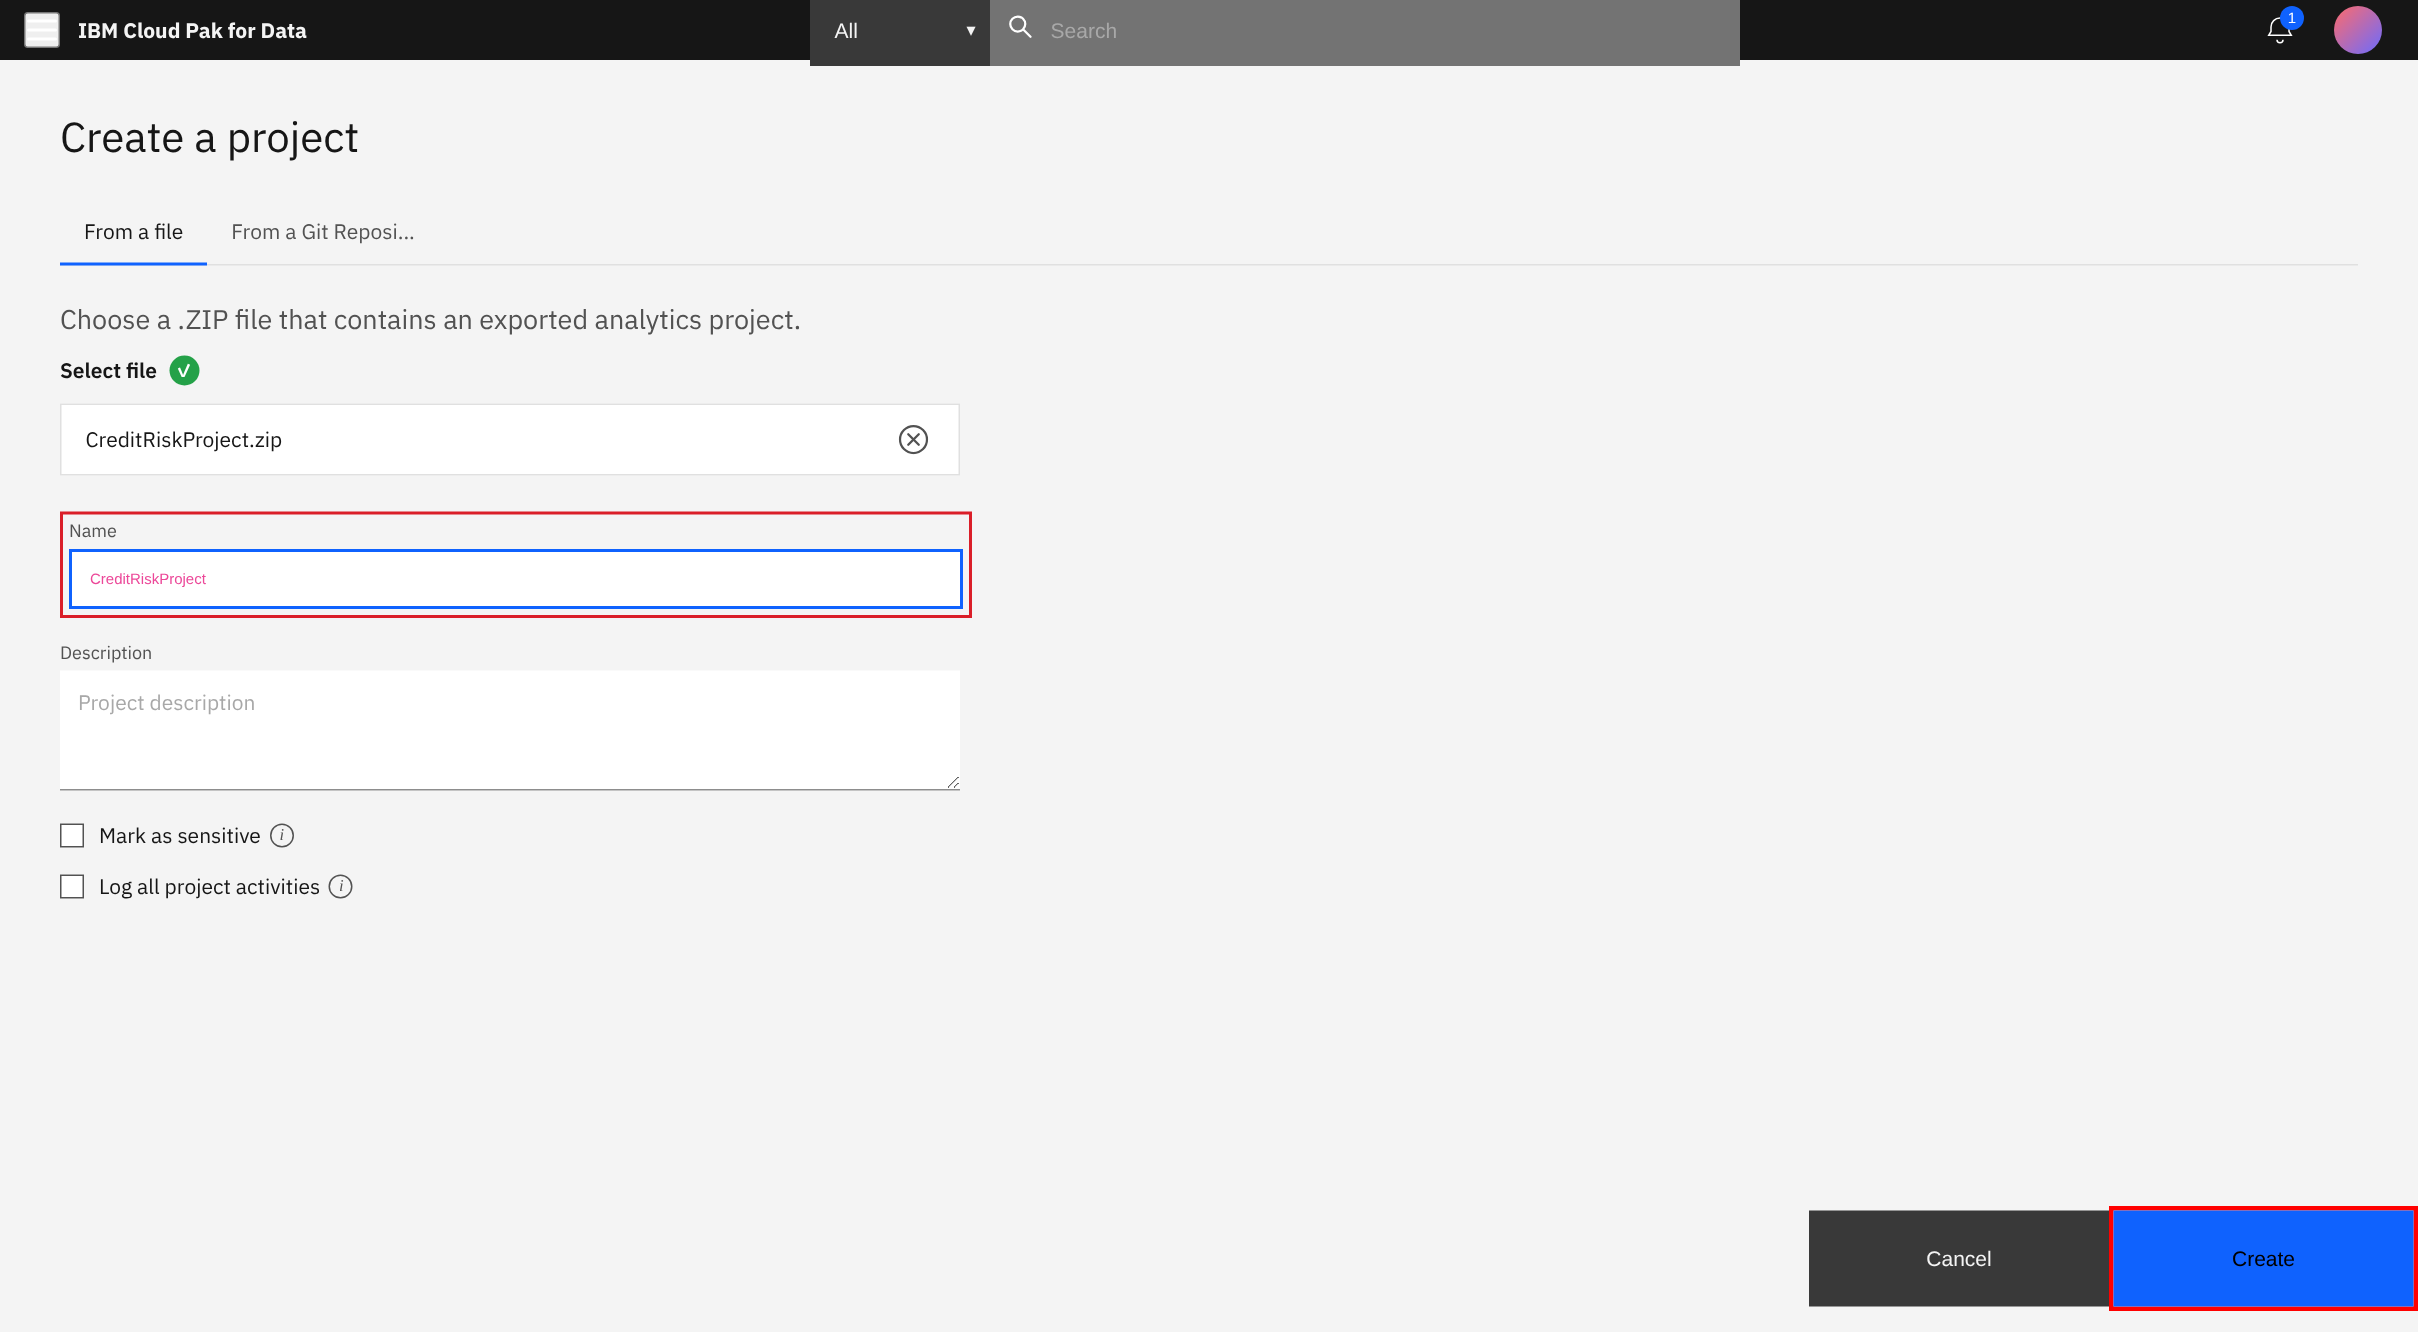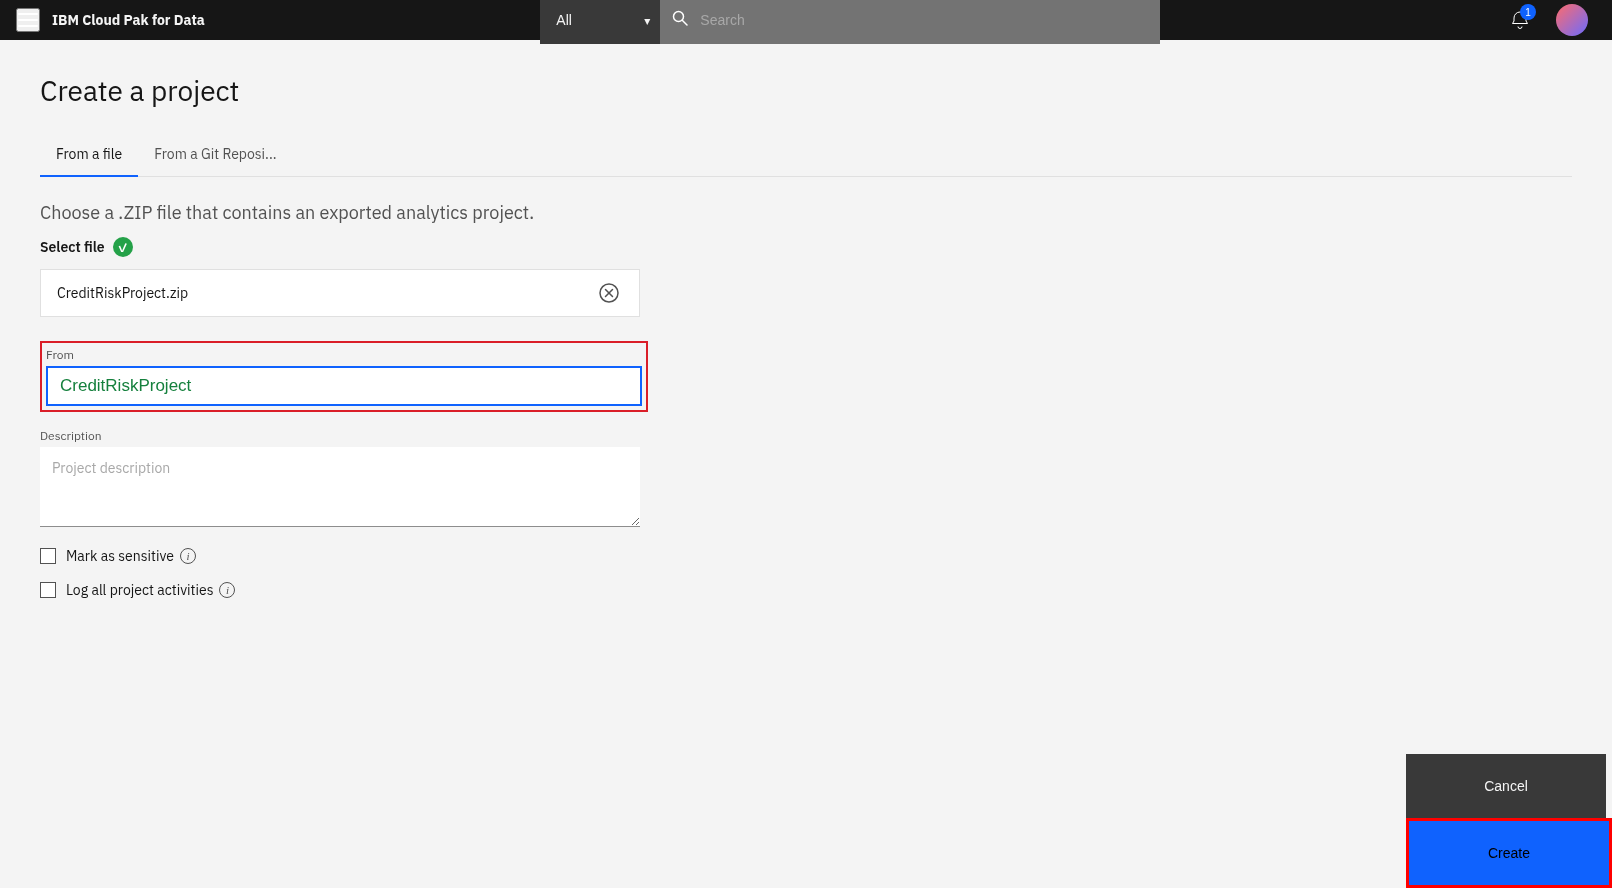--- a/index.html
+++ b/index.html
@@ -266,22 +266,22 @@
       margin-bottom: 4px;
       display: block;
     }
 
     .name-input {
       border: 2px solid #0f62fe;
       background: #ffffff;
       height: 40px;
       width: 100%;
       padding: 0 12px;
-      font-size: 17px;
-      color: #15803d;
+      font-size: 10px;
+      color: #ec4899;
       outline: none;
     }
 
     .description-textarea {
       border: none;
       border-bottom: 1px solid #8d8d8d;
       background: #ffffff;
       width: 100%;
       padding: 12px;
       font-size: 14px;
@@ -348,25 +348,24 @@
       font-size: 11px;
       color: #525252;
       cursor: pointer;
       font-style: italic;
       font-family: serif;
     }
 
     
     .action-bar {
       position: fixed;
-      bottom: 0;
+      bottom: 14px;
       right: 0;
       display: flex;
-      align-items: flex-start;
-      flex-direction: column;
+      align-items: center;
     }
 
     .cancel-btn {
       background: #393939;
       color: #f4f4f4;
       border: none;
       padding: 0 32px;
       height: 64px;
       font-size: 14px;
       cursor: pointer;
@@ -471,21 +470,21 @@
         <circle cx="10" cy="10" r="9" stroke="#525252" stroke-width="1.5"></circle>
         <line x1="6.5" y1="6.5" x2="13.5" y2="13.5" stroke="#525252" stroke-width="1.5" stroke-linecap="round"></line>
         <line x1="13.5" y1="6.5" x2="6.5" y2="13.5" stroke="#525252" stroke-width="1.5" stroke-linecap="round"></line>
       </svg>
     </button>
   </div>
 
   
   <div style="border: 2.5px solid #da1e28; padding: 4px; max-width: 608px; margin-bottom: 16px; display: inline-block; width: 100%;">
     <div class="field-group" style="max-width: 100%; margin-bottom: 0;">
-      <label class="field-label">From</label>
+      <label class="field-label">Name</label>
       <input type="text" class="name-input" value="CreditRiskProject" style="">
     </div>
   </div>
 
   
   <div class="field-group">
     <label class="field-label">Description</label>
     <textarea class="description-textarea" placeholder="Project description" style=""></textarea>
   </div>
 

